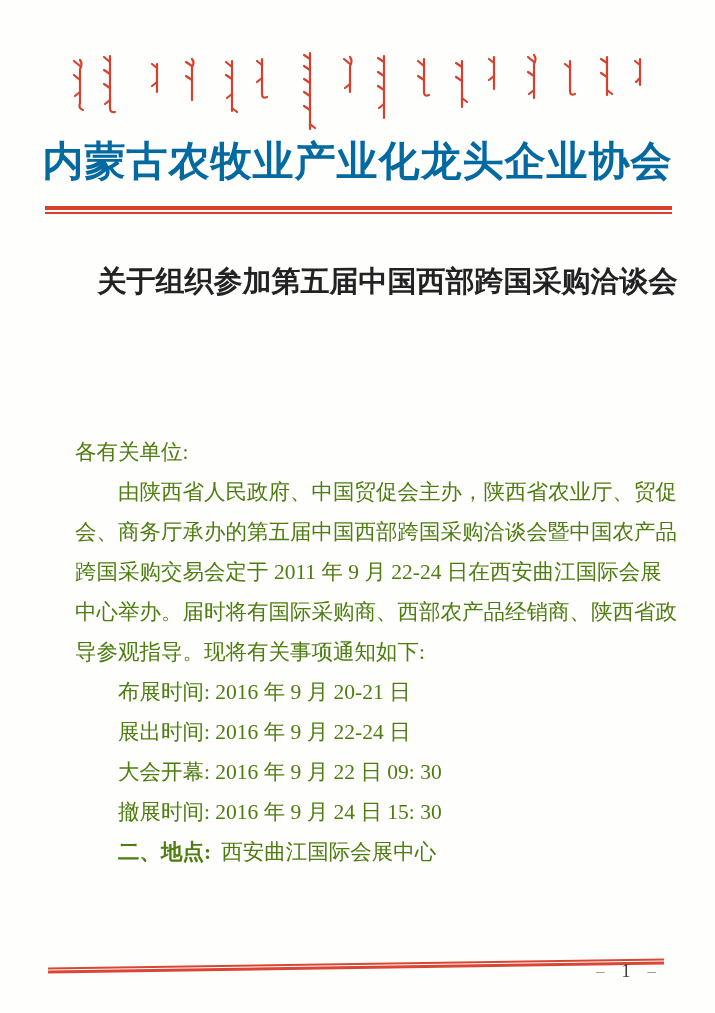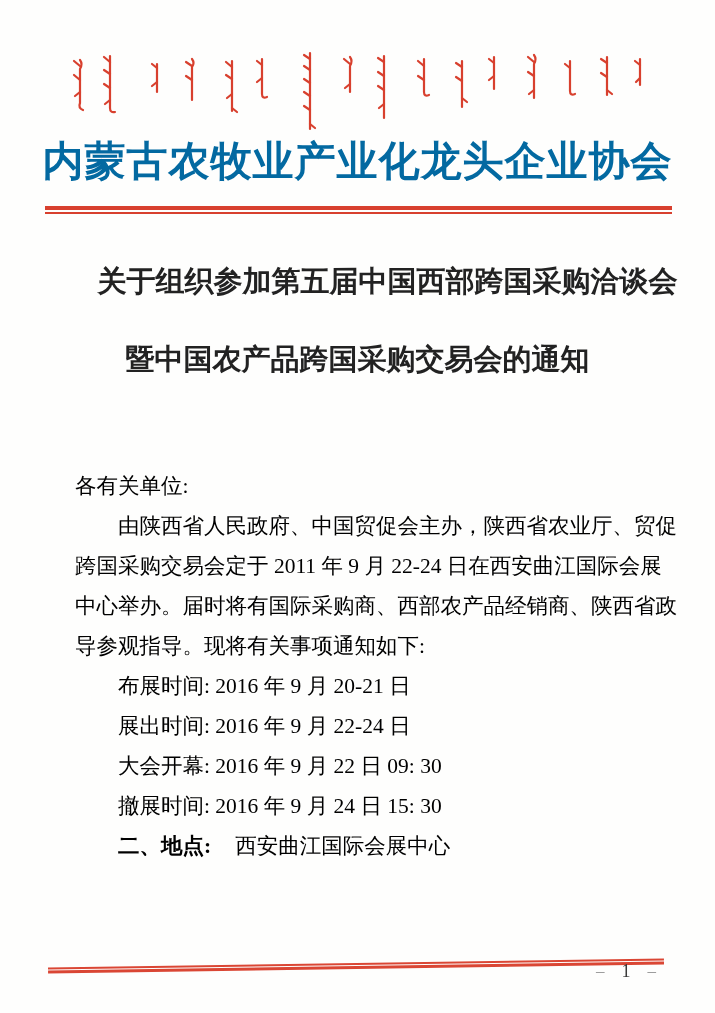--- a/index.html
+++ b/index.html
@@ -16,27 +16,27 @@
   .divider{position:absolute;left:45px;top:206px;width:627px;}
   .divider .rule-thick{height:4px;background:#d8402e;}
   .divider .rule-thin{height:2px;background:#d8402e;margin-top:2px;}
   .doc-title{
     position:absolute;left:0;width:100%;text-align:center;font-weight:bold;
     font-size:29px;color:#222;white-space:nowrap;
   }
   .t1{top:262px;padding-left:30px;}
   .t2{top:340px;}
   .body-text{
-    position:absolute;left:75px;top:466px;width:592px;
-    font-size:21.5px;line-height:40px;color:#000000;
+    position:absolute;left:75px;top:432px;width:592px;
+    font-size:21.5px;line-height:40px;color:#4d7c0f;
   }
   .line{height:40px;white-space:nowrap;}
   .indent{padding-left:43px;}
   .bold{font-weight:bold;}
-  .loc-value{margin-left:24px;}
+  .loc-value{margin-left:10px;}
   .footer-line{position:absolute;left:48px;top:963px;width:616px;transform:rotate(-0.85deg);}
   .footer-line .rule-thin{height:2px;background:#da4634;}
   .footer-line .rule-thick{height:3px;background:#da4634;margin-top:1px;}
   .page-number{
     position:absolute;left:596px;top:958px;width:60px;height:26px;
     display:flex;align-items:center;justify-content:space-between;
     font-size:17px;z-index:2;
   }
   .page-number .dash{color:#8d8d8d;}
   .page-number .num{color:#3a3a3a;font-size:18px;}
@@ -113,26 +113,26 @@
   </svg>
 
   <div class="org-title">内蒙古农牧业产业化龙头企业协会</div>
 
   <div class="divider">
     <div class="rule-thick"></div>
     <div class="rule-thin"></div>
   </div>
 
   <div class="doc-title t1">关于组织参加第五届中国西部跨国采购洽谈会</div>
-  <div class="doc-title t2">暨中国农产品跨国采购交易会的通知</div>
 
   <div class="body-text">
     <div class="line">各有关单位:</div>
 
     <div class="line indent">由陕西省人民政府、中国贸促会主办，陕西省农业厅、贸促</div>
+    <div class="line">会、商务厅承办的第五届中国西部跨国采购洽谈会暨中国农产品</div>
     <div class="line">跨国采购交易会定于 2011 年 9 月 22-24 日在西安曲江国际会展</div>
     <div class="line">中心举办。届时将有国际采购商、西部农产品经销商、陕西省政</div>
     <div class="line">导参观指导。现将有关事项通知如下:</div>
 
 
     <div class="line indent">布展时间: 2016 年 9 月 20-21 日</div>
     <div class="line indent">展出时间: 2016 年 9 月 22-24 日</div>
     <div class="line indent">大会开幕: 2016 年 9 月 22 日 09: 30</div>
     <div class="line indent">撤展时间: 2016 年 9 月 24 日 15: 30</div>
 

